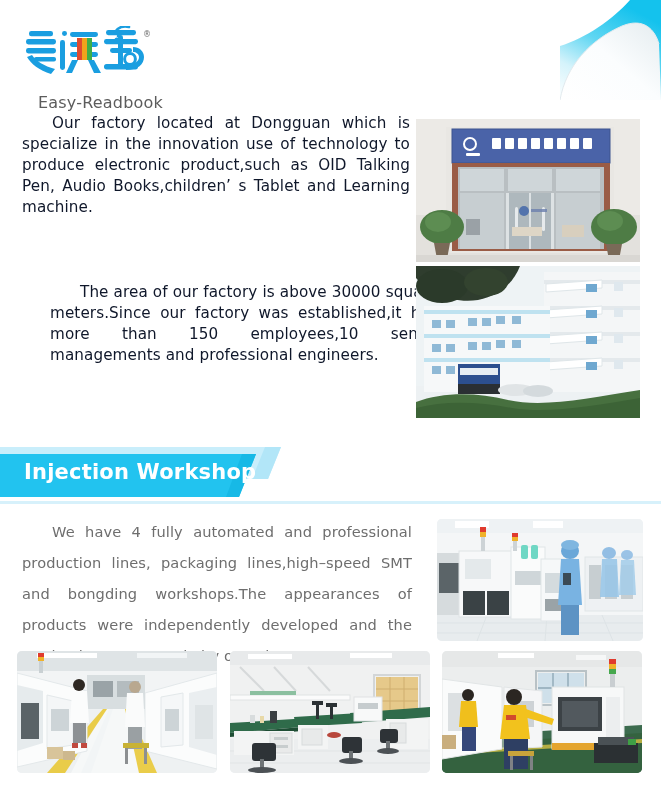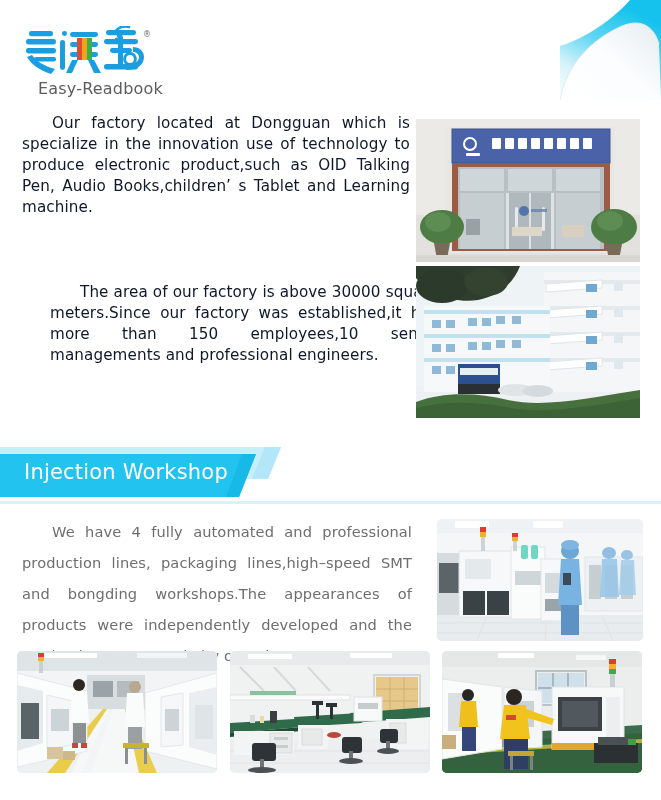--- a/index.html
+++ b/index.html
@@ -14,21 +14,21 @@
 
   
   .curl{position:absolute;top:0;right:0;width:101px;height:100px;overflow:hidden;}
   .curl svg{display:block;}
 
   
   .logo{position:absolute;left:22px;top:26px;width:150px;height:80px;}
   .logo-mark{position:relative;width:136px;height:52px;}
   .logo-mark svg{display:block;}
   .logo-text{
-    margin-top:1px;margin-left:16px;
+    margin-top:15px;margin-left:16px;
     font-family:"DejaVu Sans", sans-serif;
     font-size:16px;font-weight:400;color:#5c5c5c;letter-spacing:.2px;
     white-space:nowrap;
   }
 
   
   .copy{
     position:absolute;
     font-family:"DejaVu Sans", sans-serif;
     color:#0f172a;
@@ -42,21 +42,21 @@
   #para1{left:22px;top:113px;width:388px;}
   #para2{left:22px;top:282px;width:388px;margin-left:28px;}
   #para3{left:22px;top:516px;width:390px;font-size:14.6px;line-height:31px;color:#6e6e6e;}
 
   
   .banner{position:absolute;left:0;top:446px;width:661px;height:58px;}
   .banner svg{display:block;}
   .banner-label{
     position:absolute;left:24px;top:14px;
     font-family:"DejaVu Sans", sans-serif;
-    font-size:21px;font-weight:400;color:#ffffff;
+    font-size:21px;font-weight:700;color:#ffffff;
     letter-spacing:.2px;white-space:nowrap;
   }
   .rule{position:absolute;left:0;top:501px;width:661px;height:3px;background:#d7f1fb;}
 
   
   .photo{position:absolute;overflow:hidden;background:#e9eef2;}
   .photo svg{display:block;width:100%;height:100%;}
   .photo.rounded{border-radius:4px;}
 
   #photo-entrance{left:416px;top:119px;width:224px;height:143px;}

